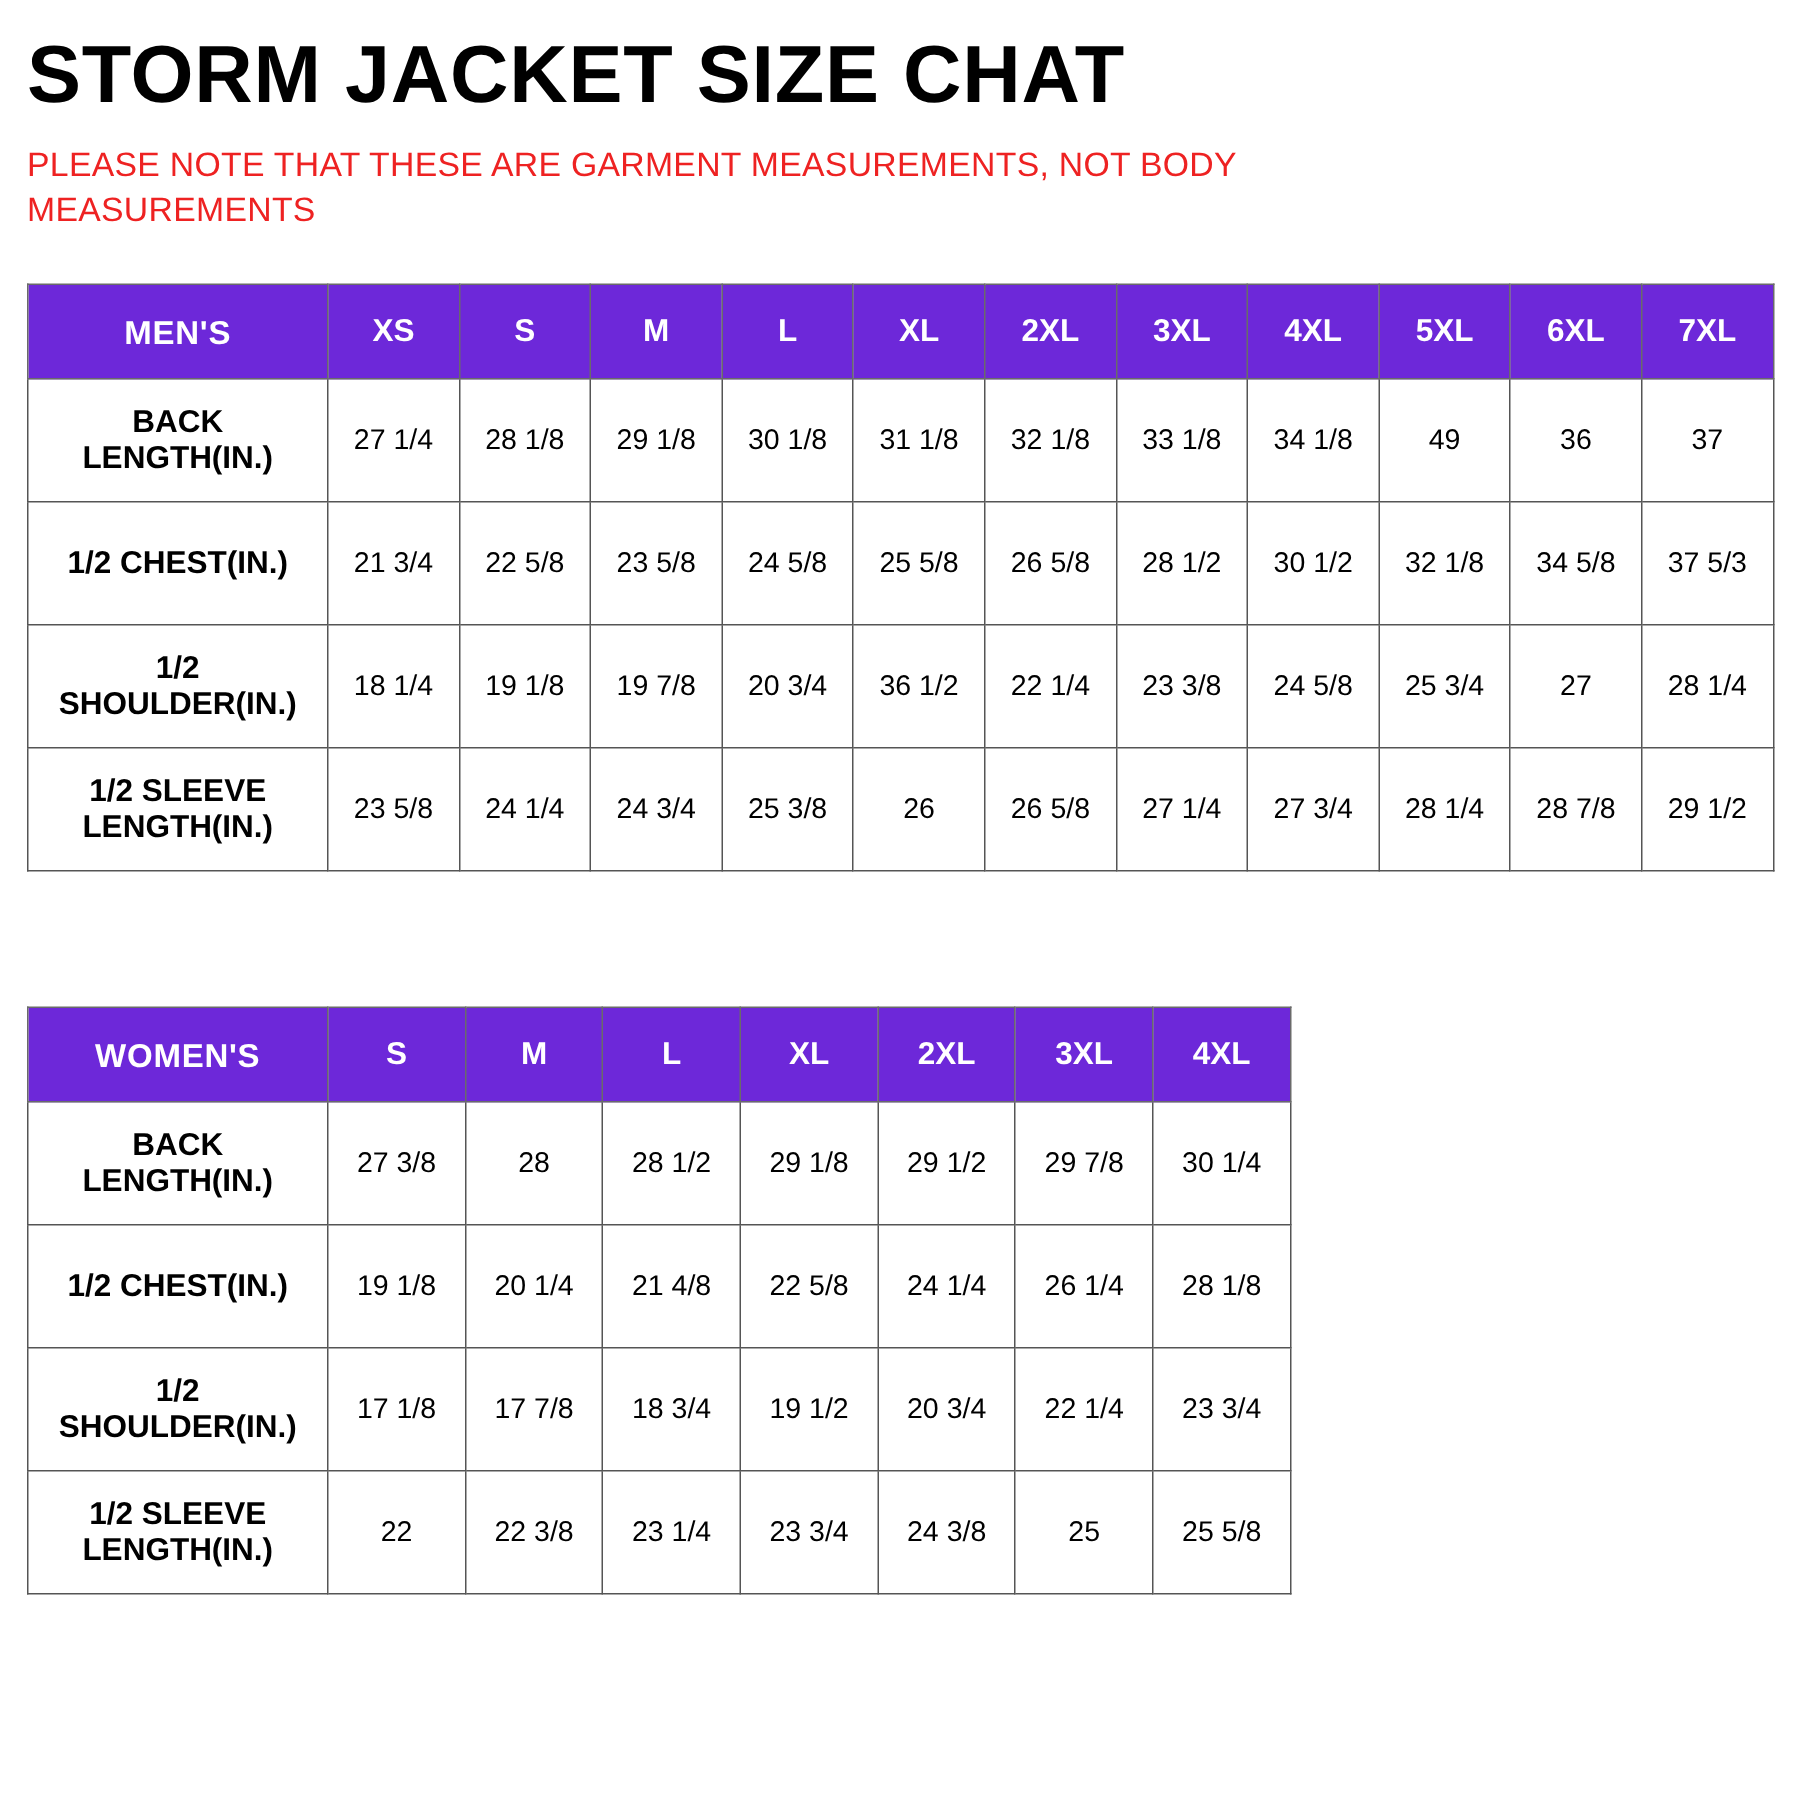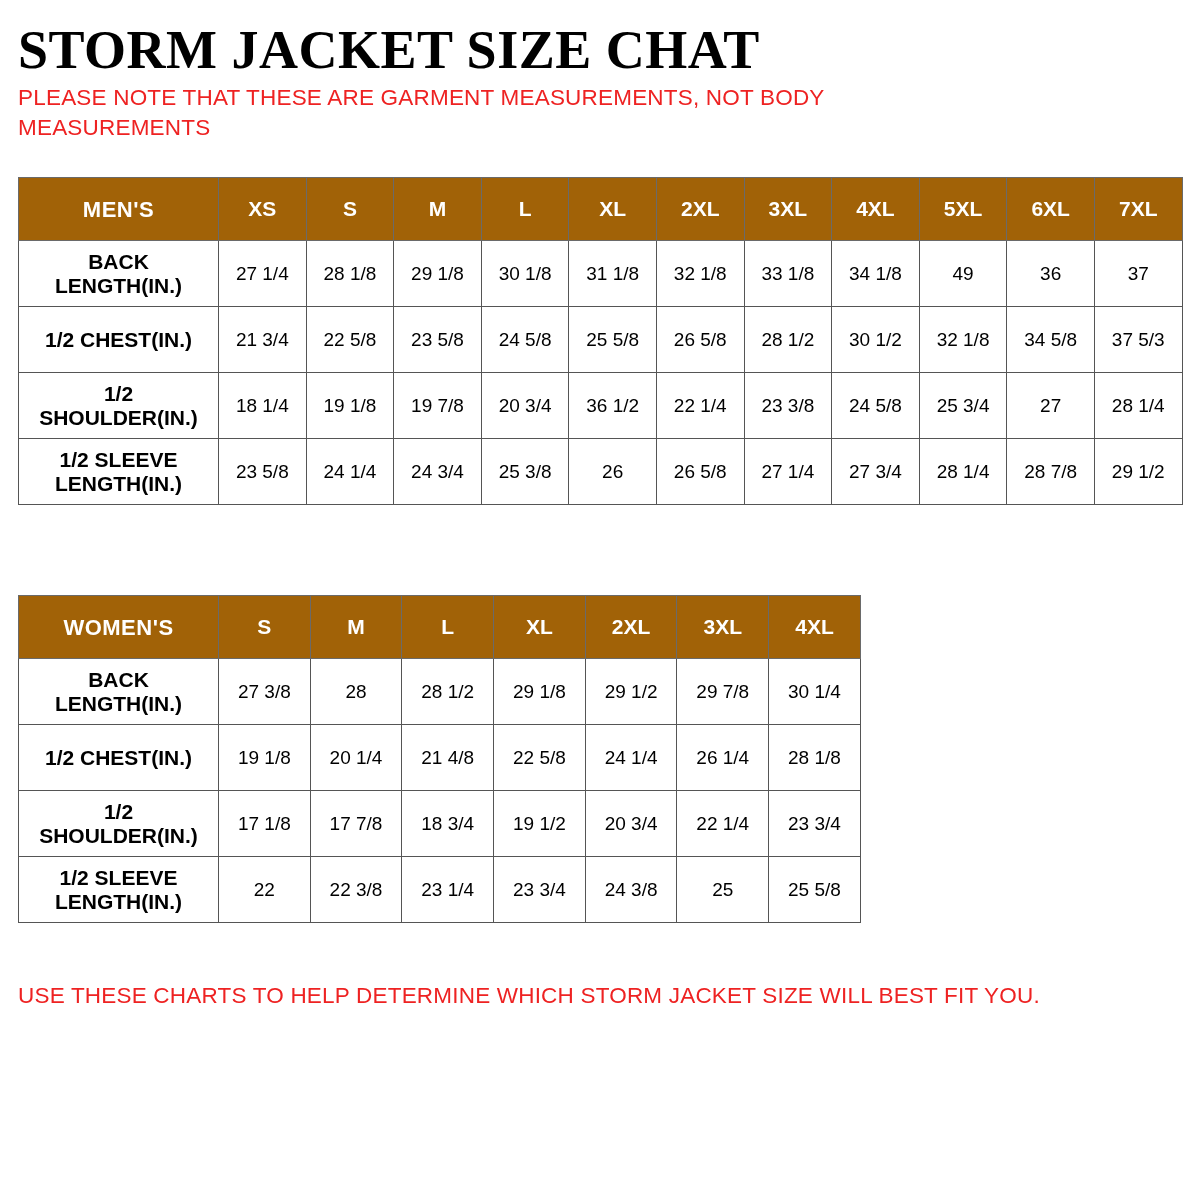--- a/index.html
+++ b/index.html
@@ -21,27 +21,26 @@
     box-sizing: border-box;
     padding: 0 18px;
   }
   .title {
     font-size: 54px;
     font-weight: bold;
     letter-spacing: 0.5px;
     margin: 22px 0 0 0;
     line-height: 1.05;
     color: #000;
-    font-family: Liberation Serif, serif;
   }
   .note {
     color: #ee2222;
     font-size: 22.5px;
     line-height: 1.35;
-    margin-top: 4px;
+    margin-top: 16px;
     max-width: 960px;
     letter-spacing: 0.2px;
   }
   .table-wrap {
     margin-top: 34px;
   }
   table.size-chart {
     border-collapse: collapse;
     table-layout: fixed;
   }
@@ -50,39 +49,39 @@
     text-align: center;
     vertical-align: middle;
     font-size: 19px;
     font-weight: normal;
     padding: 6px 2px;
     background: #ffffff;
     color: #000000;
     line-height: 1.15;
   }
   table.size-chart thead td {
-    background: #a16207;
+    background: #6d28d9;
     color: #ffffff;
     font-weight: bold;
     font-size: 21px;
     height: 50px;
     border: 1px solid #6a6a6a;
   }
   table.size-chart thead td.corner {
     font-size: 22px;
     letter-spacing: 0.5px;
   }
   table.size-chart tbody td.rowhead {
     font-weight: bold;
     font-size: 21px;
     padding: 4px 6px;
     line-height: 1.12;
   }
   table.size-chart tbody tr {
-    height: 66px;
+    height: 82px;
   }
   
   #mens-table { width: 1164px; }
   #mens-table col.c0 { width: 200px; }
   #mens-table col.cx { width: 87.6px; }
 
   
   #womens-table { width: 842px; }
   #womens-table col.c0 { width: 200px; }
   #womens-table col.cx { width: 91.7px; }
@@ -261,15 +260,14 @@
           <td>23 1/4</td>
           <td>23 3/4</td>
           <td>24 3/8</td>
           <td>25</td>
           <td>25 5/8</td>
         </tr>
       </tbody>
     </table>
   </div>
 
-  <div class="footer-note">USE THESE CHARTS TO HELP DETERMINE WHICH STORM JACKET  SIZE WILL BEST FIT YOU.</div>
 
 </div>
 
 </body></html>

